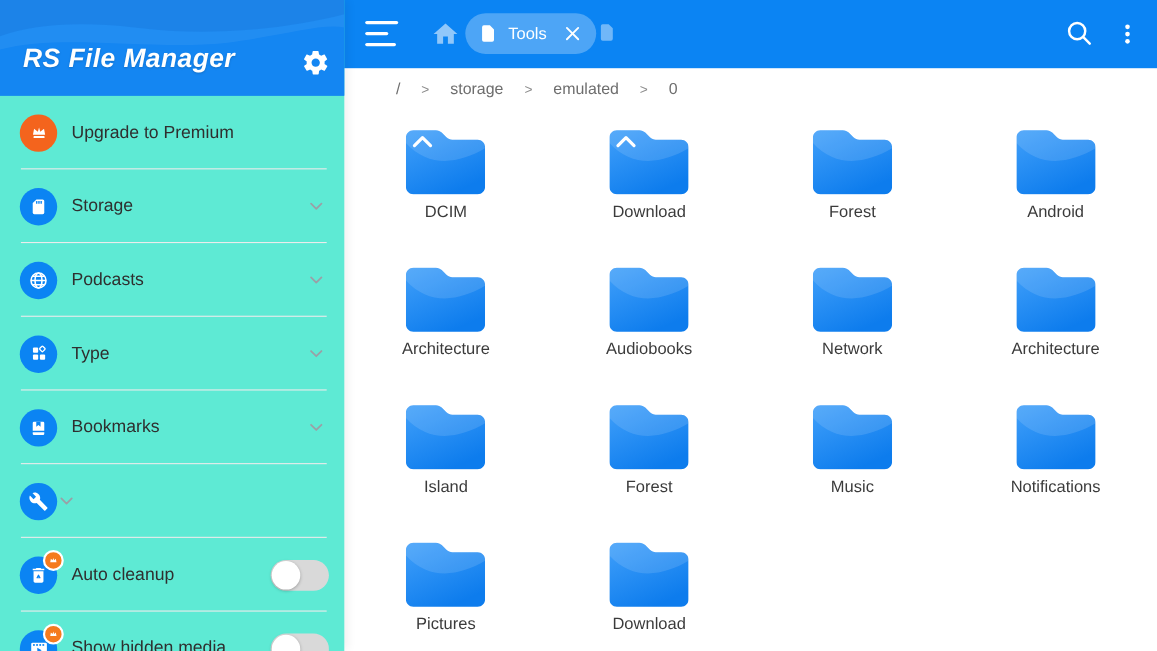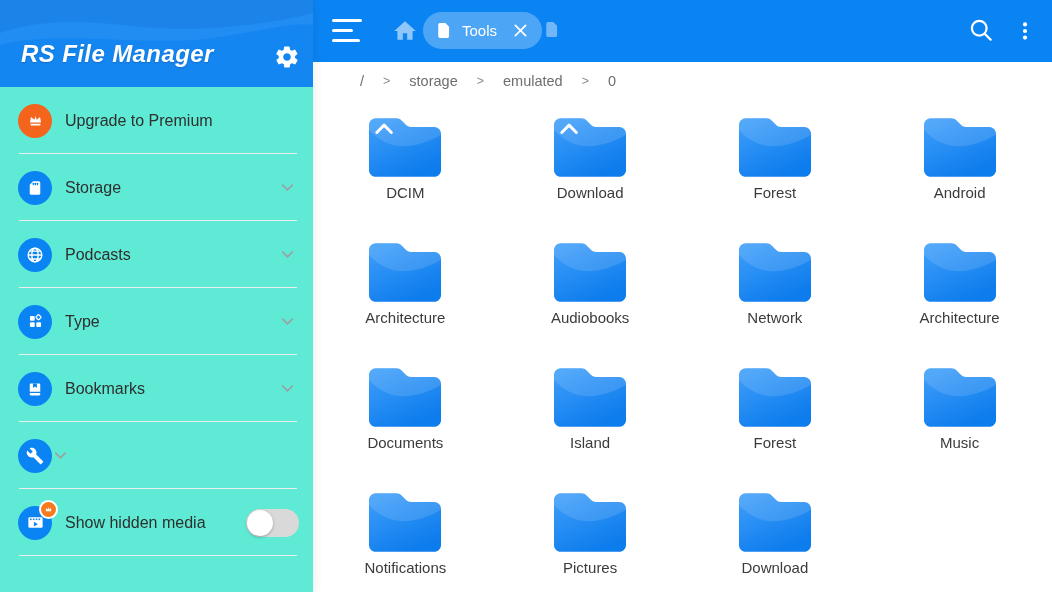--- a/index.html
+++ b/index.html
@@ -199,27 +199,20 @@
           <path d="M7,0 H28 c2.1,0 4.1,0.8 5.5,2.3 l4.4,4.4 c1.5,1.5 3.4,2.3 5.5,2.3 H67 c3.9,0 7,3.1 7,7 v37 c0,3.9 -3.1,7 -7,7 H7 c-3.9,0 -7,-3.1 -7,-7 V7 c0,-3.9 3.1,-7 7,-7 z" fill="url(#fgrad)"></path>
           <path d="M0,12 C22,36 50,31 74,17 v-1 c0,-3.9 -3.1,-7 -7,-7 H43.4 c-2.1,0 -4,-0.8 -5.5,-2.3 L33.5,2.3 C32,0.8 30.1,0 28,0 H7 C3.1,0 0,3.1 0,7 z" fill="rgba(255,255,255,0.12)"></path>
         </svg>
         <div class="fname">Architecture</div>
       </div>
       <div class="cell">
         <svg width="72" height="59" viewBox="0 0 74 60">
           <path d="M7,0 H28 c2.1,0 4.1,0.8 5.5,2.3 l4.4,4.4 c1.5,1.5 3.4,2.3 5.5,2.3 H67 c3.9,0 7,3.1 7,7 v37 c0,3.9 -3.1,7 -7,7 H7 c-3.9,0 -7,-3.1 -7,-7 V7 c0,-3.9 3.1,-7 7,-7 z" fill="url(#fgrad)"></path>
           <path d="M0,12 C22,36 50,31 74,17 v-1 c0,-3.9 -3.1,-7 -7,-7 H43.4 c-2.1,0 -4,-0.8 -5.5,-2.3 L33.5,2.3 C32,0.8 30.1,0 28,0 H7 C3.1,0 0,3.1 0,7 z" fill="rgba(255,255,255,0.12)"></path>
         </svg>
-        <div class="fname">Documents</div>
-      </div>
-      <div class="cell">
-        <svg width="72" height="59" viewBox="0 0 74 60">
-          <path d="M7,0 H28 c2.1,0 4.1,0.8 5.5,2.3 l4.4,4.4 c1.5,1.5 3.4,2.3 5.5,2.3 H67 c3.9,0 7,3.1 7,7 v37 c0,3.9 -3.1,7 -7,7 H7 c-3.9,0 -7,-3.1 -7,-7 V7 c0,-3.9 3.1,-7 7,-7 z" fill="url(#fgrad)"></path>
-          <path d="M0,12 C22,36 50,31 74,17 v-1 c0,-3.9 -3.1,-7 -7,-7 H43.4 c-2.1,0 -4,-0.8 -5.5,-2.3 L33.5,2.3 C32,0.8 30.1,0 28,0 H7 C3.1,0 0,3.1 0,7 z" fill="rgba(255,255,255,0.12)"></path>
-        </svg>
         <div class="fname">Island</div>
       </div>
       <div class="cell">
         <svg width="72" height="59" viewBox="0 0 74 60">
           <path d="M7,0 H28 c2.1,0 4.1,0.8 5.5,2.3 l4.4,4.4 c1.5,1.5 3.4,2.3 5.5,2.3 H67 c3.9,0 7,3.1 7,7 v37 c0,3.9 -3.1,7 -7,7 H7 c-3.9,0 -7,-3.1 -7,-7 V7 c0,-3.9 3.1,-7 7,-7 z" fill="url(#fgrad)"></path>
           <path d="M0,12 C22,36 50,31 74,17 v-1 c0,-3.9 -3.1,-7 -7,-7 H43.4 c-2.1,0 -4,-0.8 -5.5,-2.3 L33.5,2.3 C32,0.8 30.1,0 28,0 H7 C3.1,0 0,3.1 0,7 z" fill="rgba(255,255,255,0.12)"></path>
         </svg>
         <div class="fname">Forest</div>
       </div>
       <div class="cell">
@@ -344,20 +337,37 @@
             </svg>
           </div>
           <span class="chev">
             <svg viewBox="0 0 18 18" width="17" height="17" fill="none" stroke="#9aa0a6" stroke-width="1.7" stroke-linecap="round" stroke-linejoin="round">
               <polyline points="4,6.5 9,11.5 14,6.5"></polyline>
             </svg>
           </span>
         </div>
         <div class="srow">
           <div class="icon-wrap">
+            <svg viewBox="0 0 24 24" width="18" height="18">
+              <path fill="#fff" d="M6,19 c0,1.1 0.9,2 2,2 h8 c1.1,0 2,-0.9 2,-2 V7 H6 Z M19,4 h-3.5 l-1,-1 h-5 l-1,1 H5 v2 h14 Z"></path>
+              <path fill="none" stroke="var(--primary)" stroke-width="1.3" stroke-linejoin="round" d="M10.2,15 l1.8,-3.2 1.8,3.2 z"></path>
+            </svg>
+            <span class="pbadge">
+              <svg viewBox="0 0 12 12" width="9" height="9">
+                <path fill="#fff" d="M2.2,8.3 L3,3.9 5,5.9 6,2.9 7,5.9 9,3.9 9.8,8.3 Z"></path>
+              </svg>
+            </span>
+          </div>
+          <span class="slabel">Auto cleanup</span>
+          <span class="toggle">
+            <span class="knob"></span>
+          </span>
+        </div>
+        <div class="srow">
+          <div class="icon-wrap">
             <svg viewBox="0 0 24 24" width="19" height="19">
               <path fill="#fff" d="M4.5,5.5 h15 A1.5,1.5 0 0 1 21,7 v10 a1.5,1.5 0 0 1 -1.5,1.5 h-15 A1.5,1.5 0 0 1 3,17 V7 a1.5,1.5 0 0 1 1.5,-1.5 Z"></path>
               <g fill="var(--primary)">
                 <rect x="5.1" y="7" width="2" height="2"></rect>
                 <rect x="8.7" y="7" width="2" height="2"></rect>
                 <rect x="12.3" y="7" width="2" height="2"></rect>
                 <rect x="15.9" y="7" width="2" height="2"></rect>
                 <path d="M10,11.2 l5,2.9 -5,2.9 z"></path>
               </g>
             </svg>

